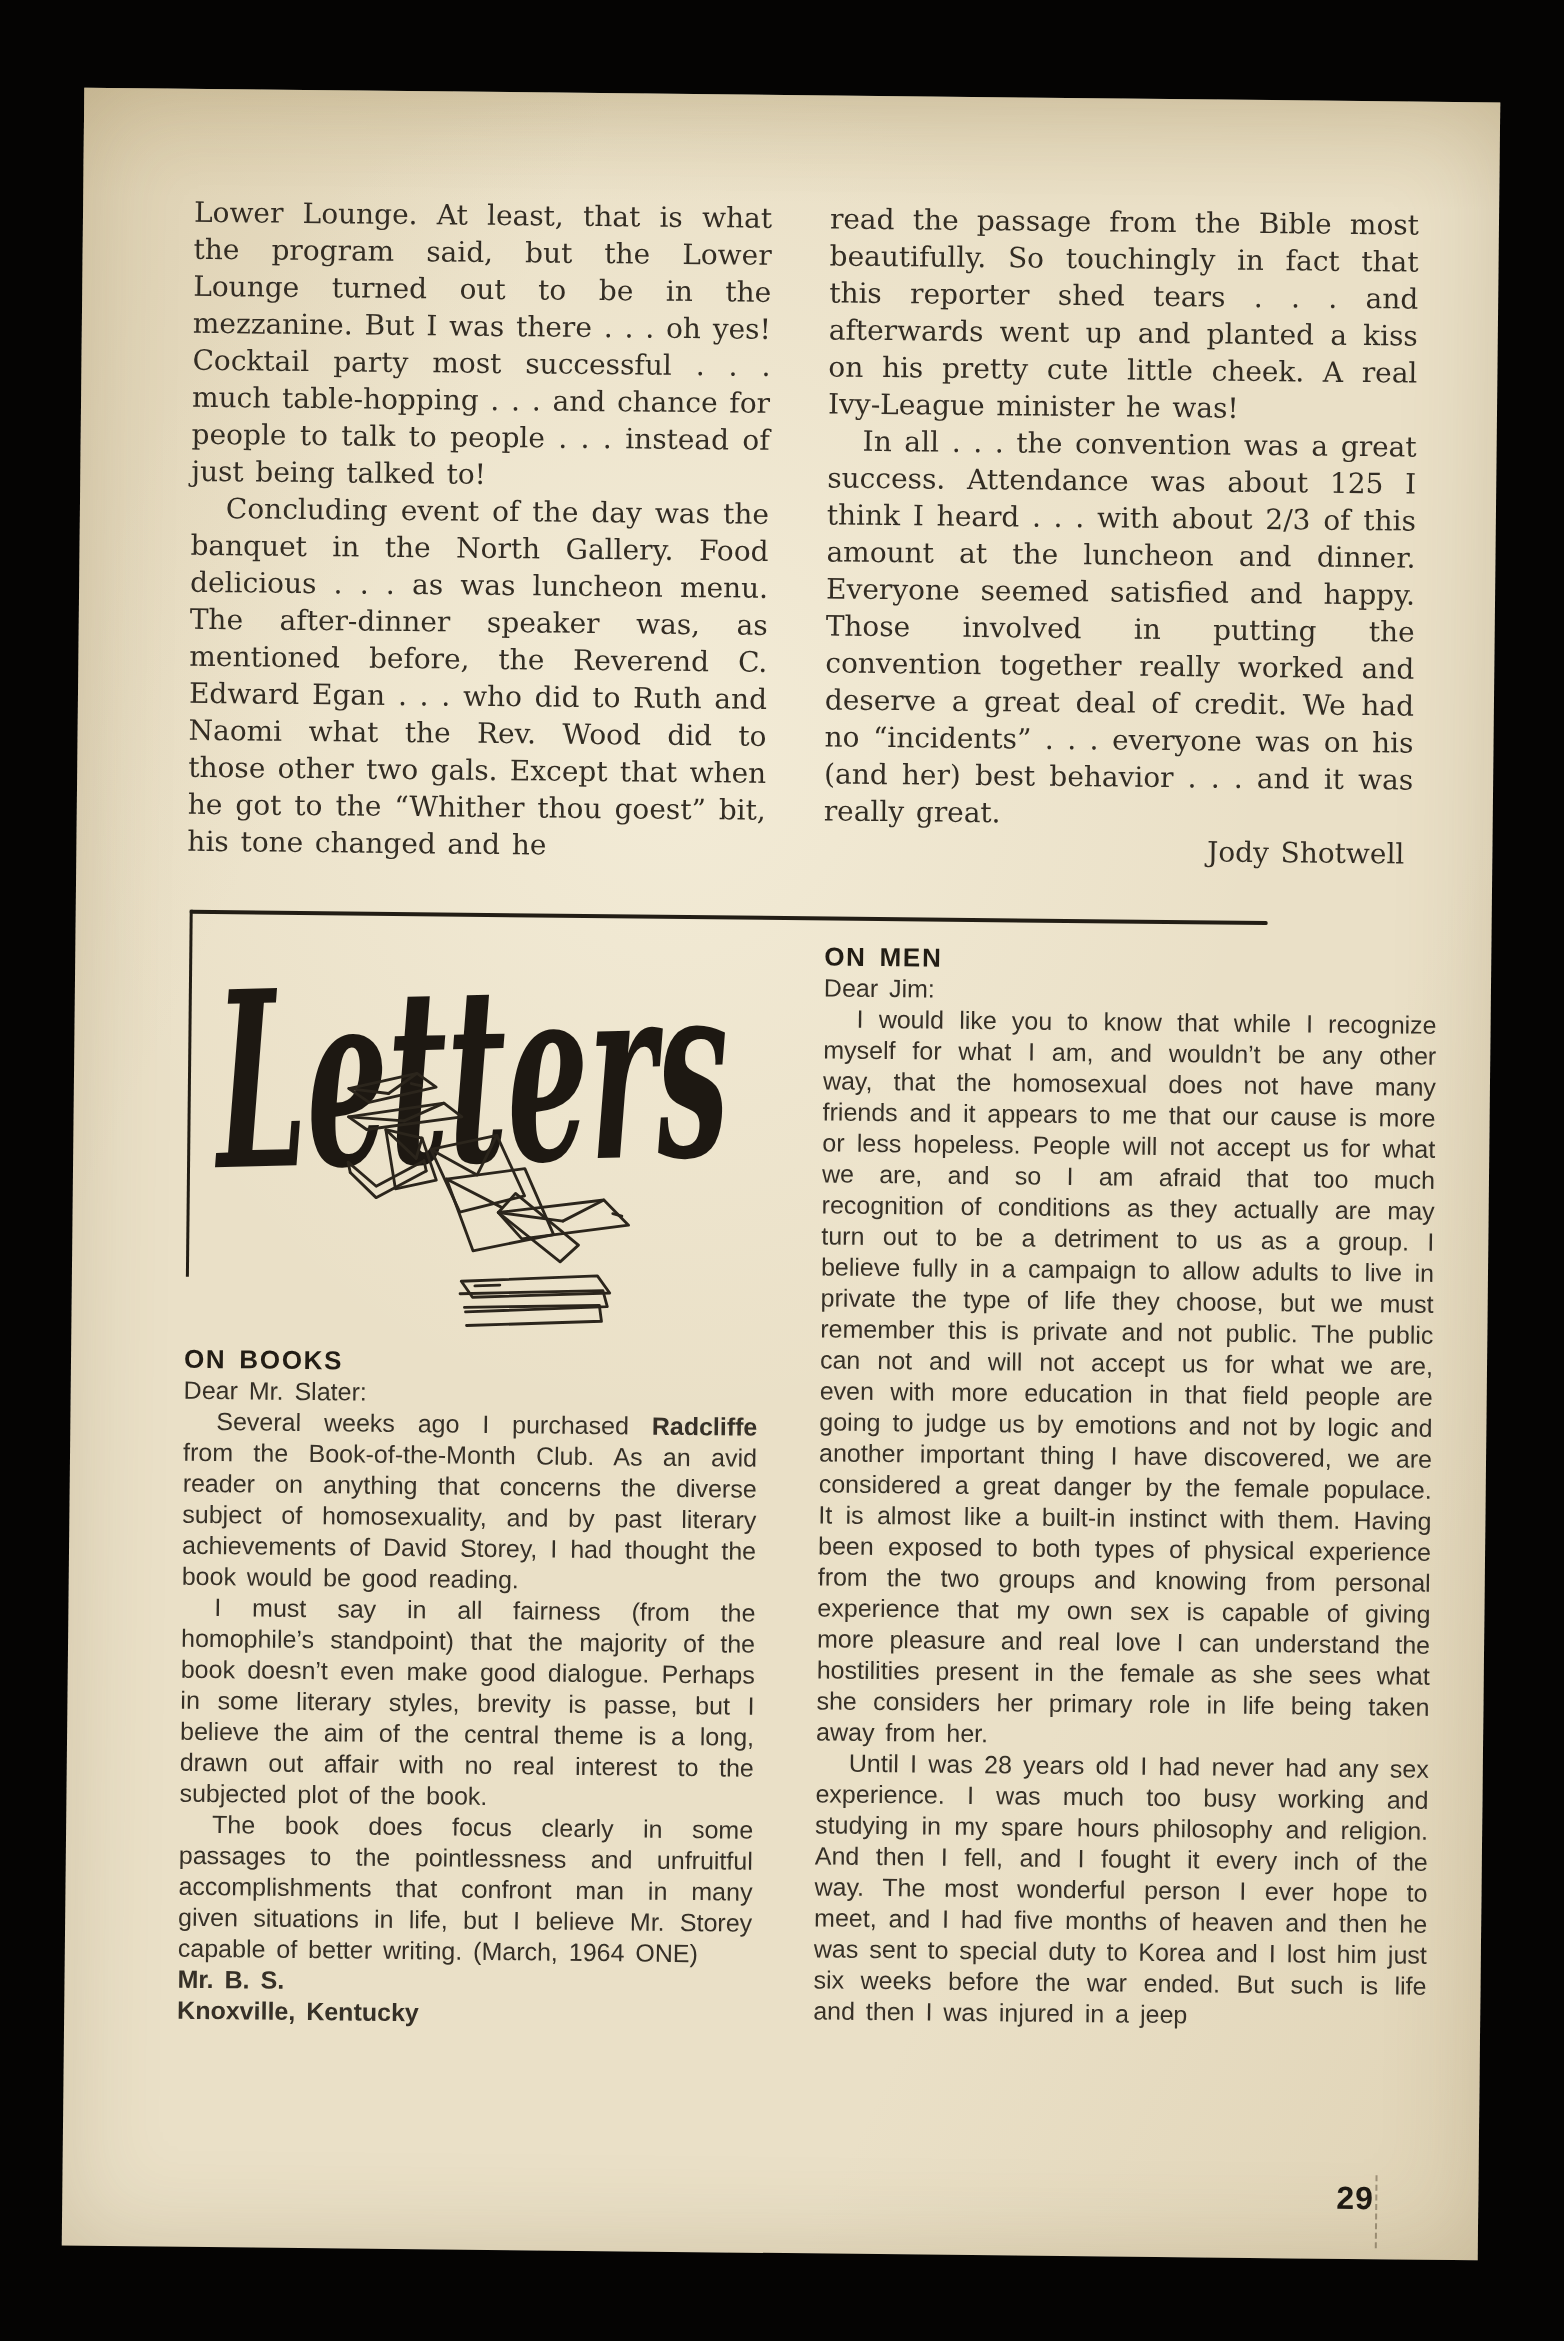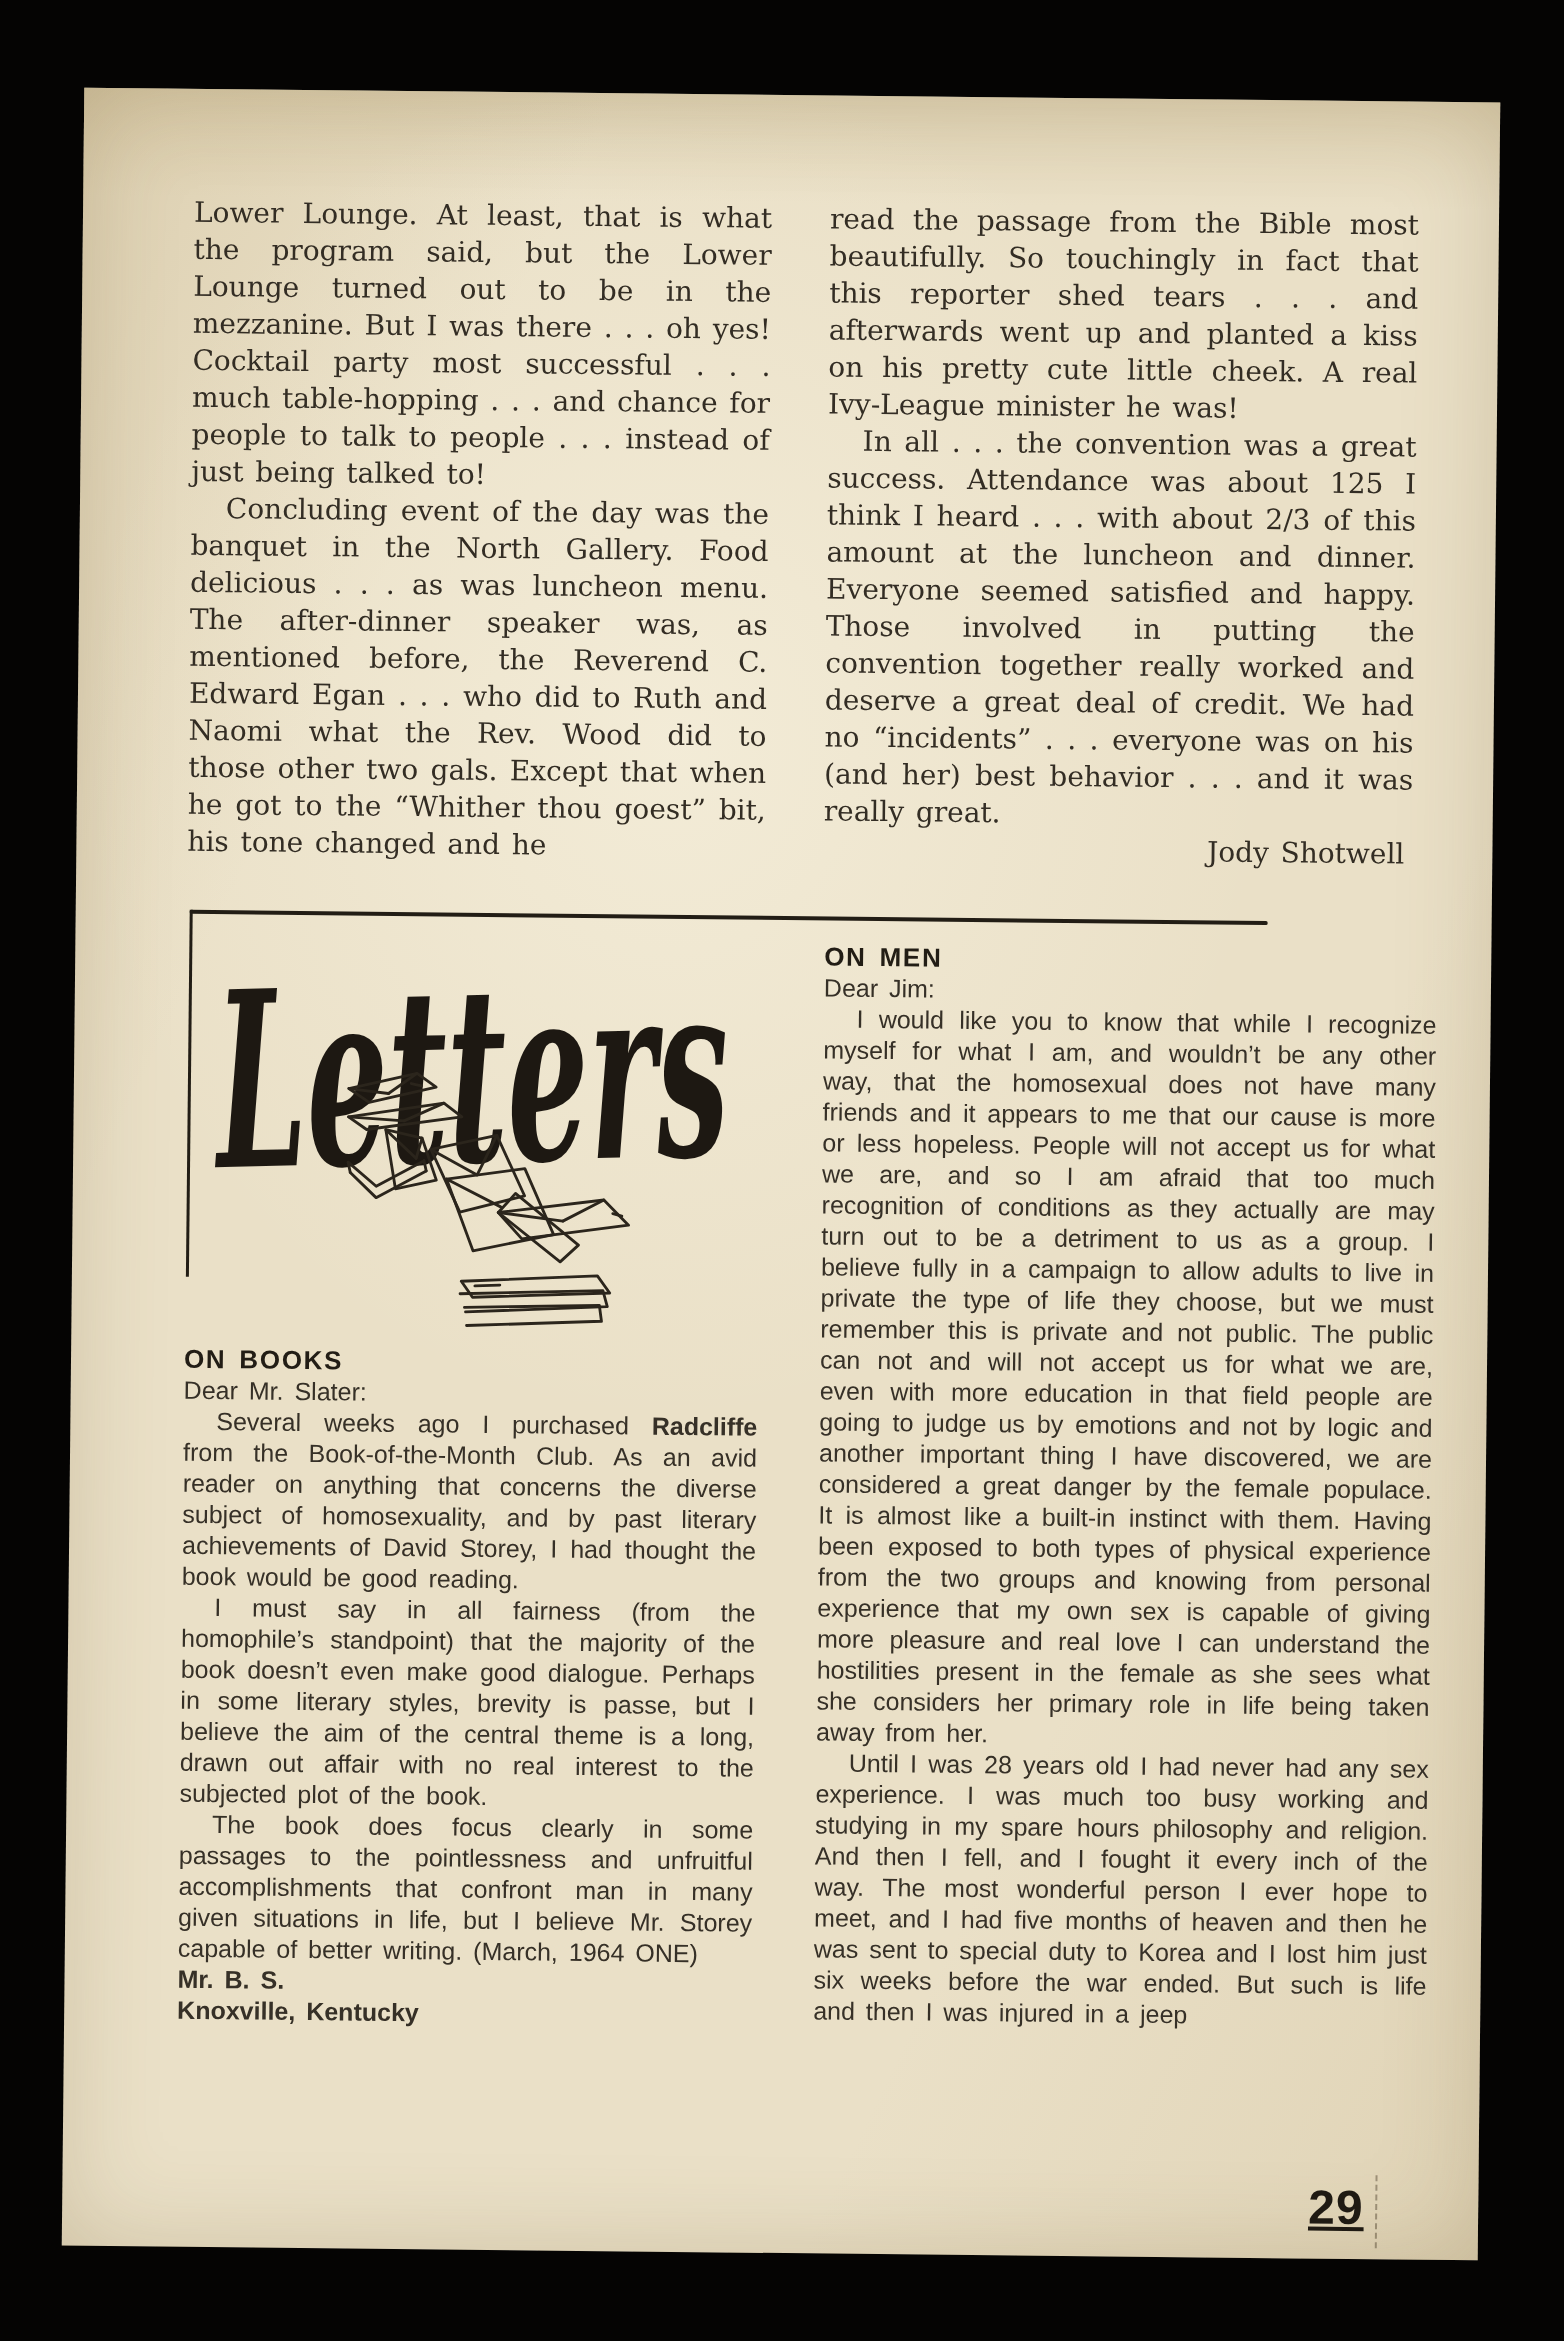--- a/index.html
+++ b/index.html
@@ -51,22 +51,22 @@
   .env-box *{stroke:#2b251c;stroke-width:5;fill:none;stroke-linejoin:round;stroke-linecap:round;}
   .col-books{left:113px;top:1255px;width:574px;}
   .col-men  {left:749px;top:846px;width:613px;}
   .sec-head{
     font-weight:bold;font-size:26px;letter-spacing:1.7px;color:#221d15;
     margin:0 0 5.1px 0;text-align:left;
   }
   .salutation{margin:0 0 6.2px 0;text-align:left;}
   .sig-sans{margin:28px 0 0 256px;font-weight:bold;text-align:left;}
   .page-num{
-    left:1246px;top:2079px;
-    font-weight:bold;font-size:48px;color:#1f1a13;letter-spacing:1.1px;text-decoration:underline;
+    left:1274px;top:2079px;
+    font-weight:bold;font-size:32px;color:#1f1a13;letter-spacing:1.1px;
   }
   .fold-mark{left:1313px;top:2074px;height:73px;width:0;border-left:2.3px dashed rgba(75,62,42,.45);}
 </style>
 </head>
 <body>
 
 <div class="paper">
 
   <div class="abs serif col-article-left">
     <p>Lower Lounge. At least, that is what the program said, but the Lower Lounge turned out to be in the mezzanine. But I was there . . . oh yes! Cocktail party most successful . . . much table-hopping . . . and chance for people to talk to people . . . instead of just being talked to!</p>

